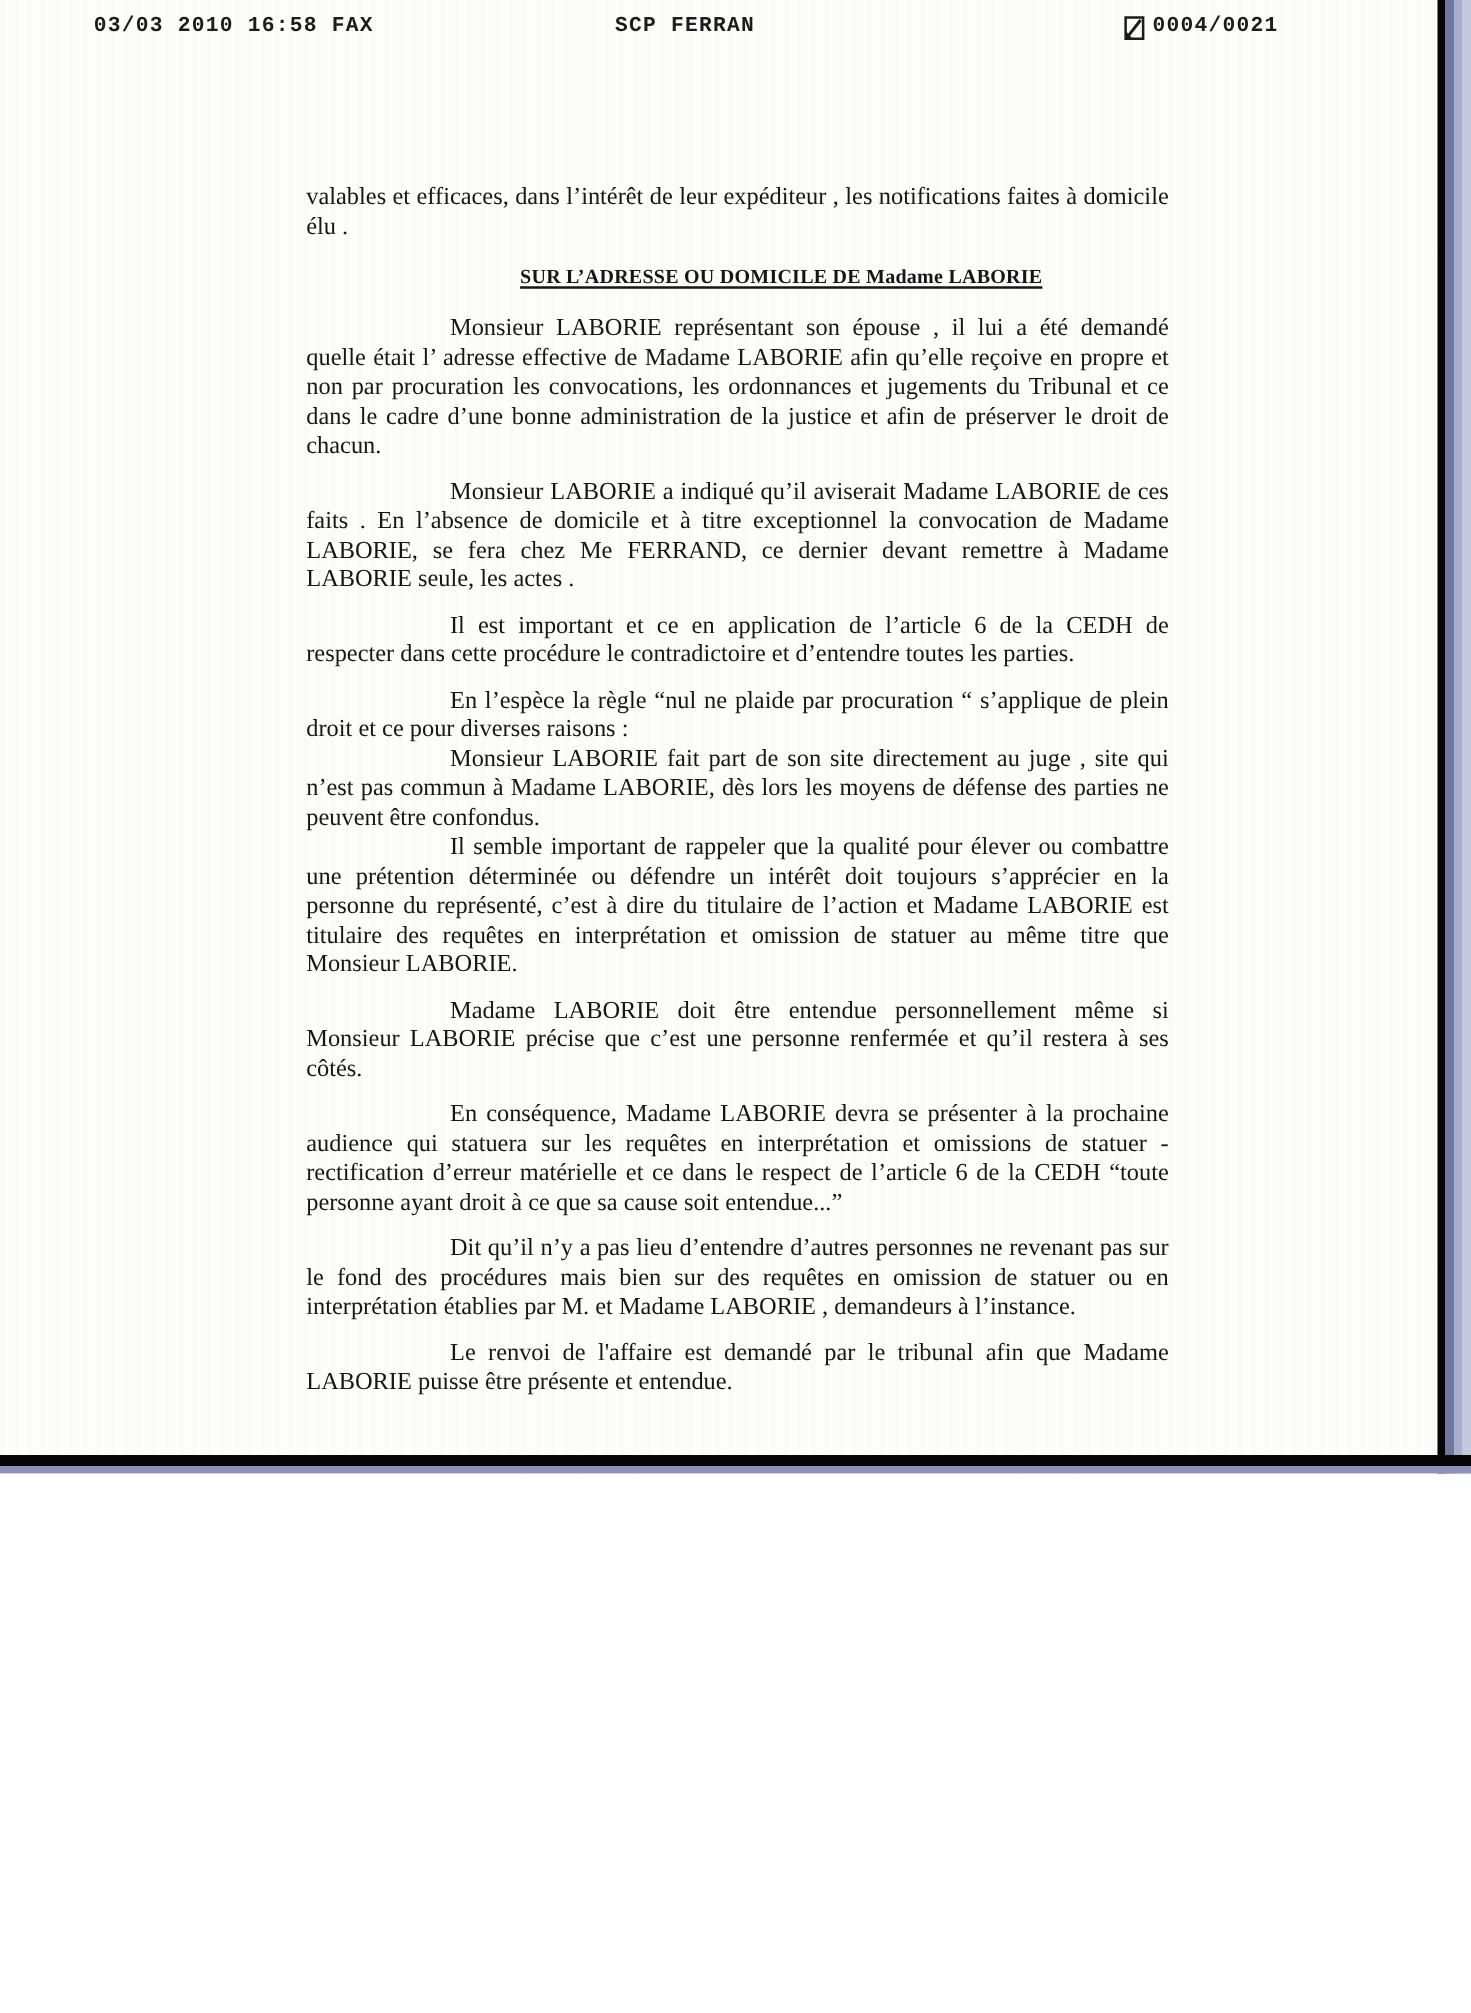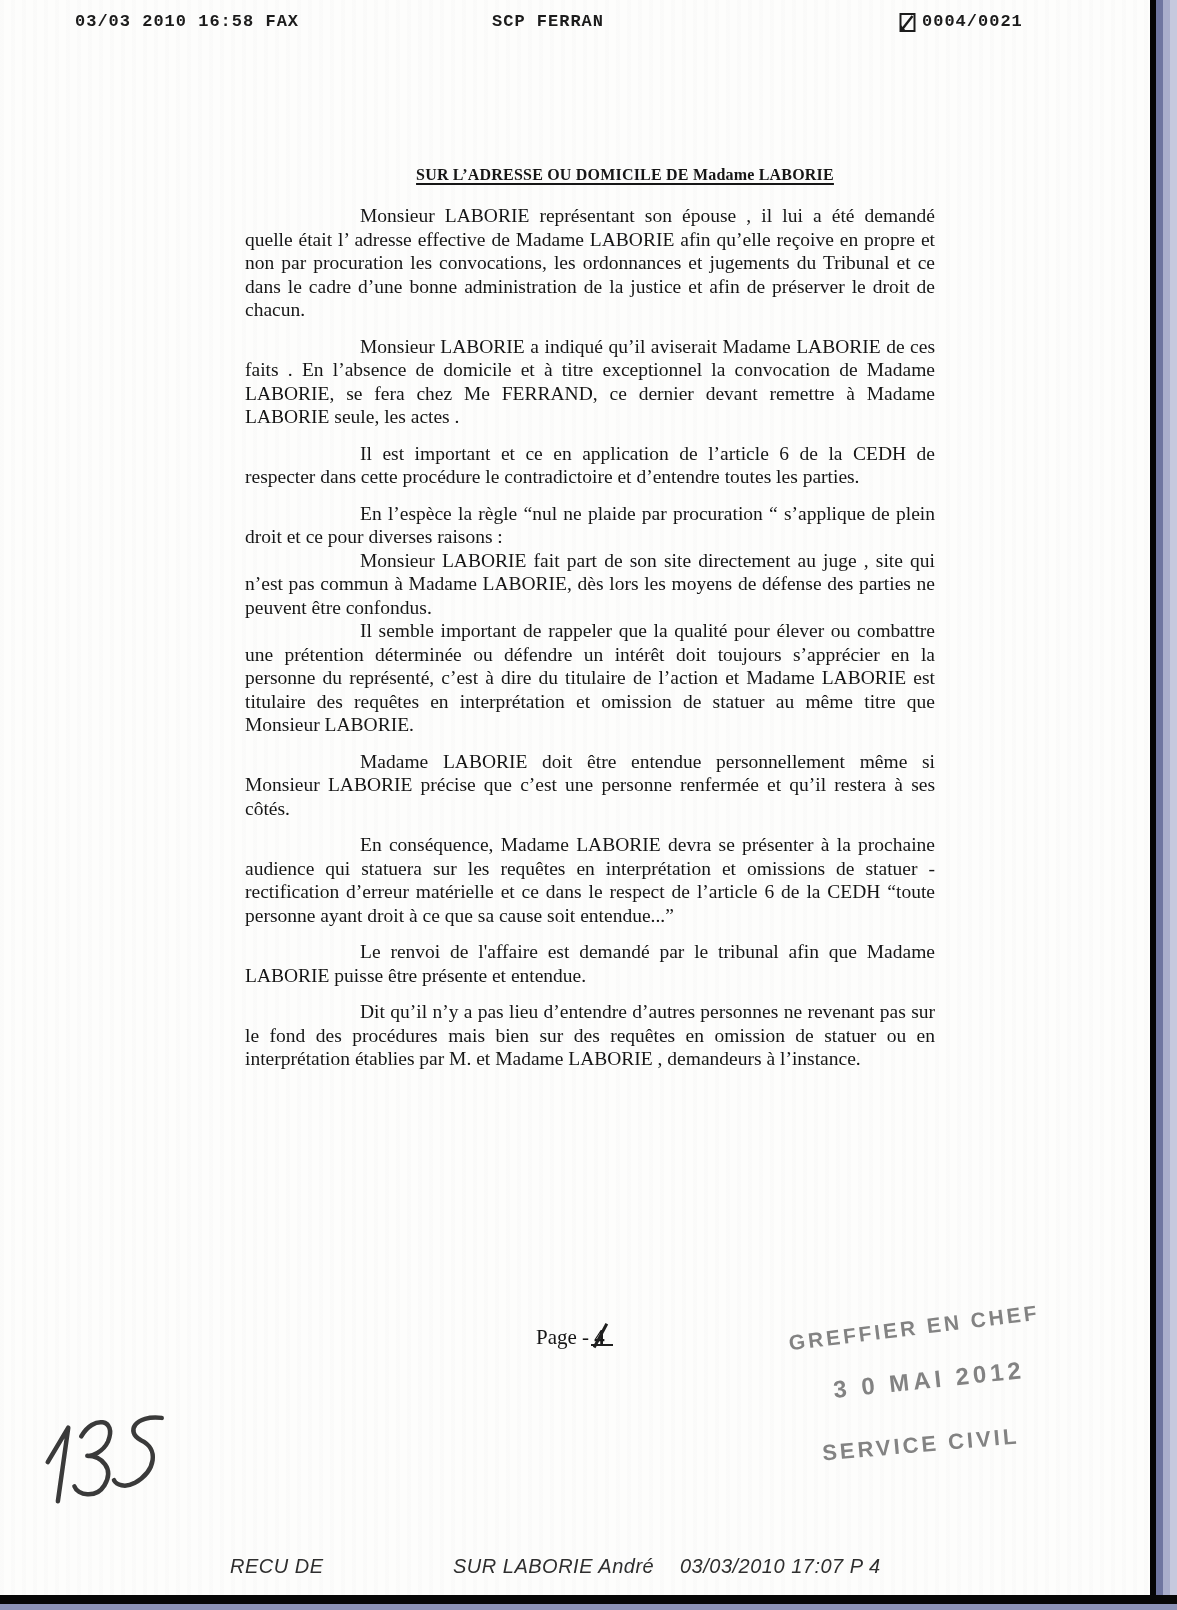--- a/index.html
+++ b/index.html
@@ -1,18 +1,18 @@
 <!DOCTYPE html>
 <html style="--stamp-color: #6e6e6e;"><head>
 <meta charset="utf-8">
 <style>
   html,body{margin:0;padding:0;background:#ffffff;}
   .page{
     position:relative;
-    width:1177px;height:1610px;
+    width:1177px;height:1179px;
     background:
       repeating-linear-gradient(90deg, rgba(120,120,130,0.02) 0 4px, rgba(0,0,0,0) 4px 11px),
       #fdfdfc;
     overflow:hidden;
     font-family:"Liberation Serif", serif;
     color:#161616;
   }
   
   .edge-right{
     position:absolute;top:0;right:0;width:27px;height:100%;
@@ -80,31 +80,32 @@
     <span class="fh-center">SCP FERRAN</span>
     <svg class="fh-icon" viewBox="0 0 21 22">
       <rect x="3.5" y="2" width="14" height="17" fill="none" stroke="#1c1c1c" stroke-width="2"></rect>
       <path d="M5,17.5 L15.5,4" stroke="#1c1c1c" stroke-width="2.4" fill="none"></path>
       <path d="M3.5,19 L9,19 L3.5,12.5 Z" fill="#1c1c1c"></path>
     </svg>
     <span class="fh-right">0004/0021</span>
   </div>
 
   <div class="doc-body" id="blocks-container">
+      <p class="para">valables et efficaces, dans l’intérêt de leur expéditeur , les notifications faites à domicile élu .</p>
       <h2 class="heading"><span class="u">SUR L’ADRESSE OU DOMICILE DE Madame LABORIE</span></h2>
       <p class="para indent">Monsieur LABORIE représentant son épouse , il lui a été  demandé quelle était l’ adresse  effective  de Madame LABORIE afin qu’elle reçoive en propre et non par procuration les convocations, les ordonnances et jugements du Tribunal et ce dans le cadre d’une bonne administration de la justice et afin de préserver le droit de chacun.</p>
       <p class="para indent">Monsieur LABORIE a indiqué qu’il aviserait Madame LABORIE de ces faits . En l’absence de domicile et à titre exceptionnel la convocation de Madame LABORIE, se fera chez Me FERRAND, ce dernier devant remettre à Madame LABORIE seule, les actes .</p>
       <p class="para indent">Il est important et ce en application de l’article 6 de la CEDH de respecter dans cette procédure le contradictoire et d’entendre toutes les parties.</p>
       <p class="para indent">En l’espèce la règle “nul ne plaide par procuration “ s’applique de plein droit et ce pour diverses raisons :</p>
       <p class="para indent nogap">Monsieur LABORIE fait part de son site directement au juge , site qui n’est pas commun à Madame LABORIE, dès lors les moyens de défense des parties ne peuvent être confondus.</p>
       <p class="para indent nogap">Il semble important de rappeler que la qualité pour  élever ou combattre une prétention déterminée ou défendre un intérêt doit toujours s’apprécier en la personne du représenté, c’est à dire du titulaire de l’action et Madame LABORIE est titulaire des requêtes en interprétation et omission de statuer au même titre que Monsieur LABORIE.</p>
       <p class="para indent">Madame LABORIE doit être entendue personnellement même si Monsieur LABORIE   précise que c’est une personne renfermée et qu’il restera à ses côtés.</p>
       <p class="para indent">En conséquence, Madame LABORIE devra se présenter à la prochaine audience qui statuera sur les  requêtes en interprétation et omissions de statuer - rectification d’erreur matérielle et ce dans le respect de l’article 6 de la CEDH “toute personne ayant droit à ce que sa cause soit entendue...”</p>
+      <p class="para indent">Dit qu’il n’y a pas lieu d’entendre d’autres personnes ne revenant pas sur le fond des procédures mais bien sur des requêtes en omission de statuer ou en interprétation établies par M. et Madame LABORIE , demandeurs à l’instance.</p>
       <p class="para indent">Le renvoi de l'affaire est demandé par le tribunal afin   que Madame LABORIE puisse  être présente et entendue.</p>
-      <p class="para indent">Dit qu’il n’y a pas lieu d’entendre d’autres personnes ne revenant pas sur le fond des procédures mais bien sur des requêtes en omission de statuer ou en interprétation établies par M. et Madame LABORIE , demandeurs à l’instance.</p>
     </div>
 
   <div class="page-number">
     <span>Page -</span>
     <span class="struck">4</span>
   </div>
 
   <div>
     <span class="stamp-line stamp-1">GREFFIER EN CHEF</span>
     <span class="stamp-line stamp-2">3 0 MAI 2012</span>

